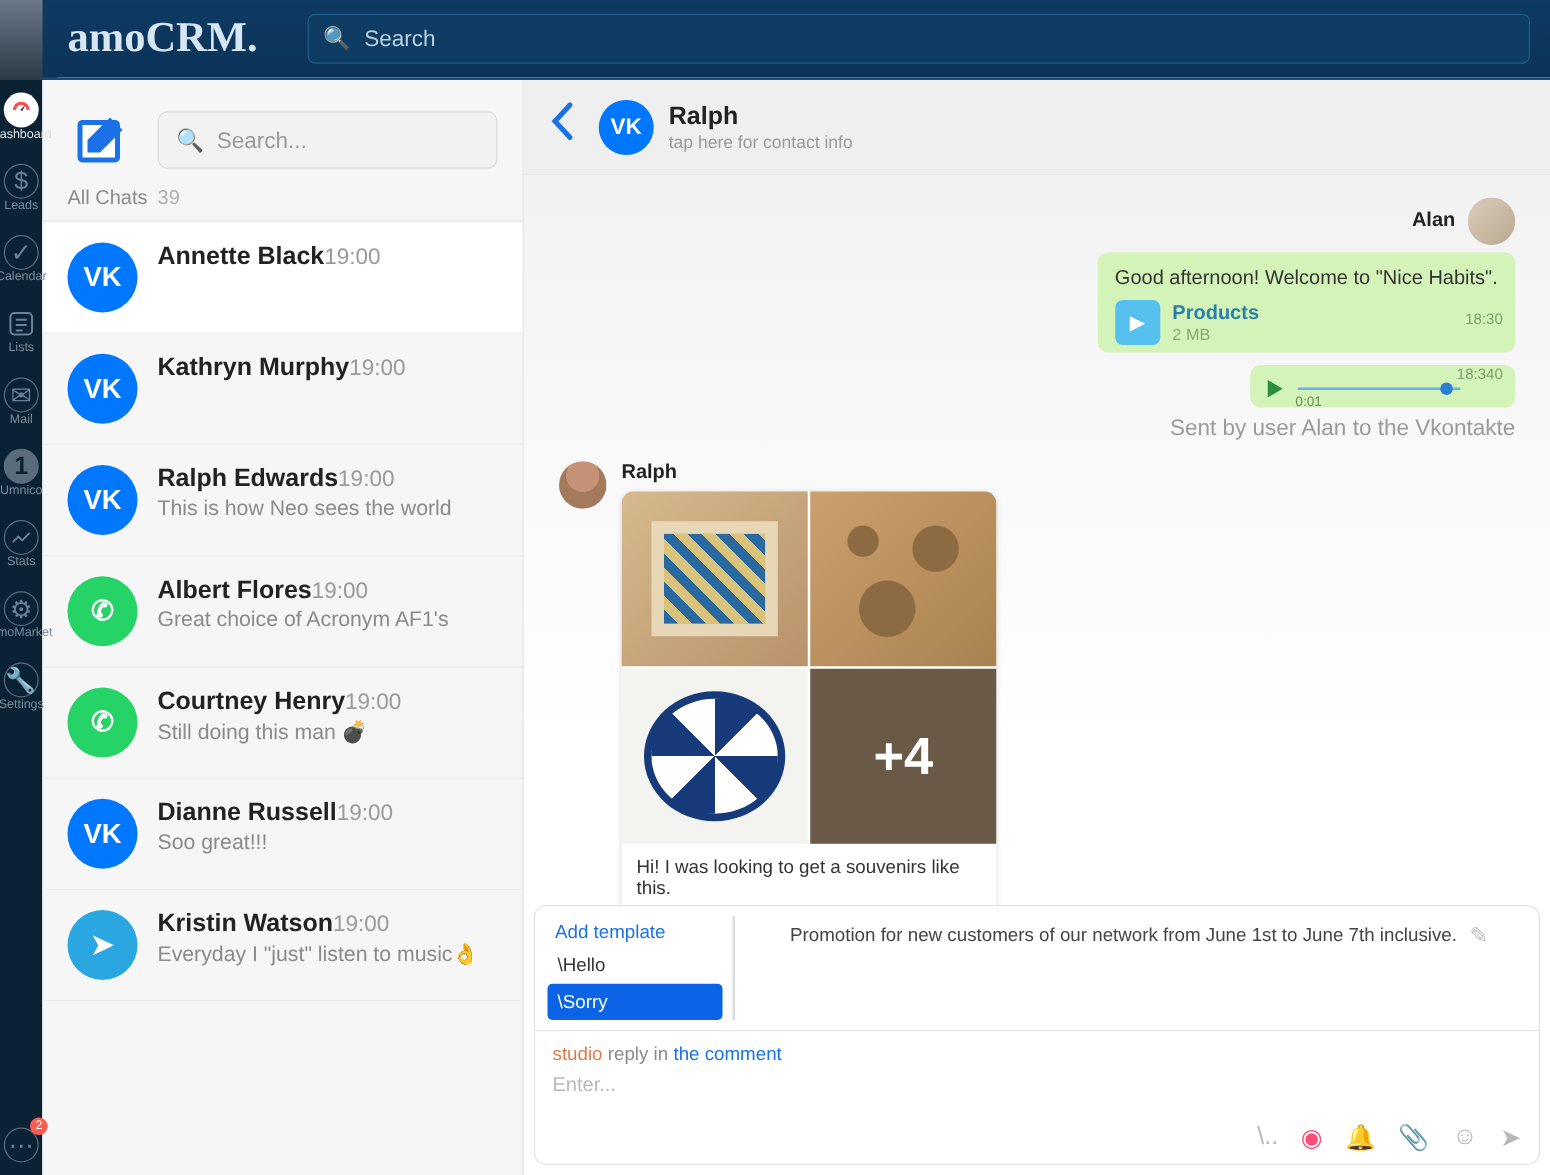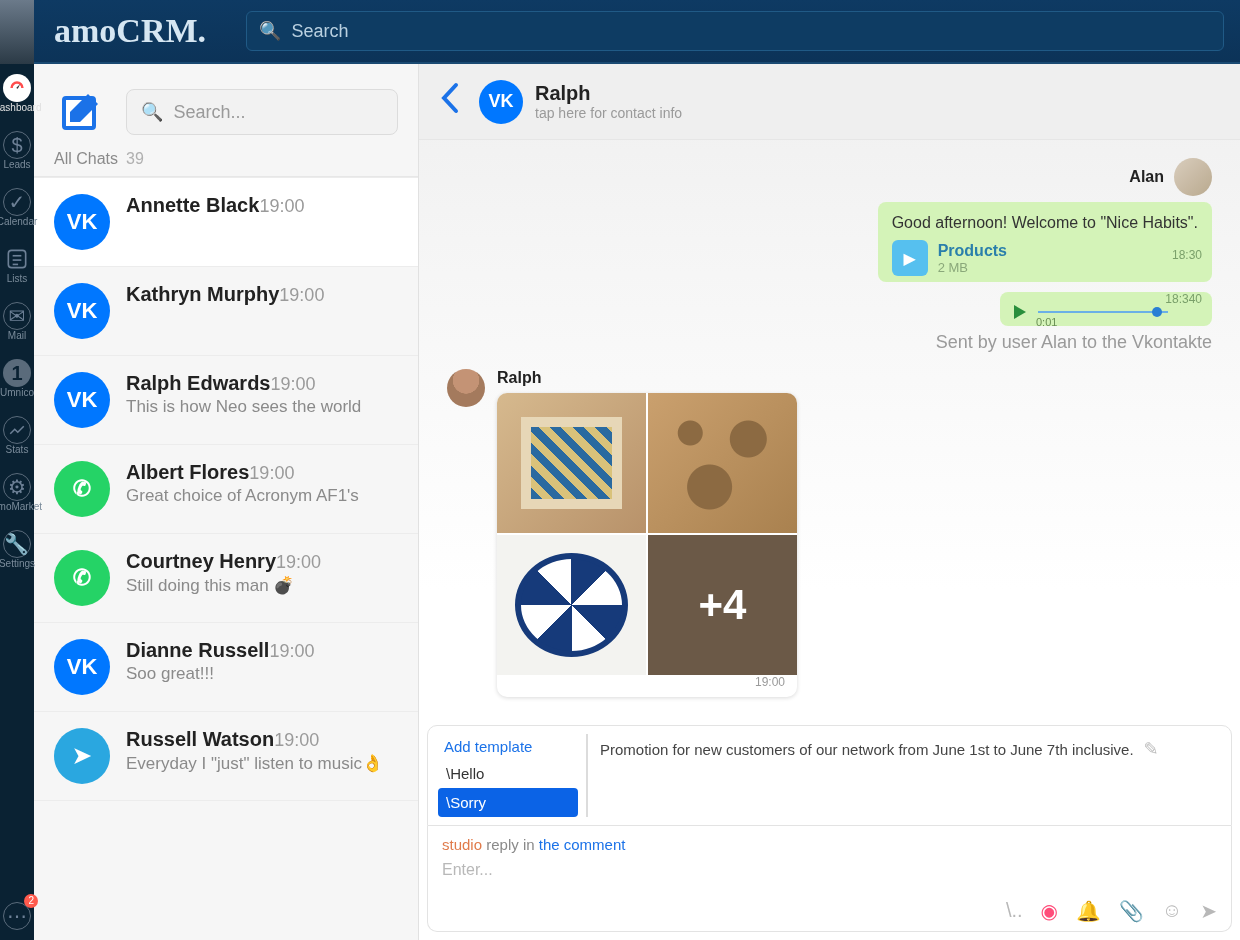--- a/index.html
+++ b/index.html
@@ -78,21 +78,21 @@
   .t1{ background:linear-gradient(135deg,#d6b98e,#b8926a);}
   .t1::after{content:"";position:absolute;left:24px;top:24px;right:24px;bottom:24px;border:10px solid #e7d7b7;background:repeating-linear-gradient(45deg,#2a6aa0 0 8px,#d9c27a 8px 16px);}
   .t2{ background:linear-gradient(135deg,#caa06e,#a9814f);}
   .t2::after{content:"";position:absolute;inset:10px;background:radial-gradient(circle at 25% 25%,#8c6a42 12px,transparent 13px),radial-gradient(circle at 70% 30%,#8c6a42 18px,transparent 19px),radial-gradient(circle at 40% 70%,#8c6a42 22px,transparent 23px);}
   .t3{ background:#f3f3f0;}
   .t3::after{content:"";position:absolute;left:18px;top:18px;right:18px;bottom:18px;border-radius:50%;background:conic-gradient(#163a7a 0 45deg,#fff 45deg 90deg,#163a7a 90deg 135deg,#fff 135deg 180deg,#163a7a 180deg 225deg,#fff 225deg 270deg,#163a7a 270deg 315deg,#fff 315deg 360deg);border:6px solid #163a7a;}
   .t4{ background:#6b5947; display:flex;align-items:center;justify-content:center;color:#fff;font-size:42px;font-weight:700; filter:blur(0);}
   .cardtext{ padding:10px 12px 4px; font-size:15px; color:#333;}
   .cardtime{ text-align:right; padding:0 12px 8px; font-size:12px; color:#9a9a9a;}
   
-  .templates { margin:0 8px 0; background:#fff; border:1px solid #e3e3e3; border-radius:10px 10px 0 0; padding:8px 10px; display:flex; align-items:flex-start;}
+  .templates { margin:0 8px 0; background:#fff; border:1px solid #e3e3e3; border-radius:10px 10px 0 0; padding:8px 10px; display:flex; align-items:flex-start;gap:32px;}
   .tplcol{ width:150px; border-right:2px solid #dcdcdc; padding-right:8px; display:flex; flex-direction:column; font-size:15px;}
   .tplcol .add{ color:#1b72e8; padding:4px 6px;}
   .tplcol .item{ padding:6px 8px; color:#333;}
   .tplcol .item.sel{ background:#0b63e6; color:#fff; border-radius:4px;}
   .tplbody{ flex:1; padding:4px 12px; color:#444; font-size:15px; display:flex; align-items:center;}
   .pencil{ color:#bdbdbd; font-size:18px; margin-left:10px;}
   .composer{ margin:0 8px 8px; border:1px solid #e3e3e3; border-top:none; border-radius:0 0 10px 10px; padding:10px 14px 8px; background:#fff;}
   .repline{ font-size:15px; margin-bottom:8px;}
   .repline .studio{ color:#e07b4b;}
   .repline .rep{ color:#8a8a8a;}
@@ -251,21 +251,21 @@
                   <span class="name">Dianne Russell</span>
                   <span class="time">19:00</span>
                 </div>
                 <div class="preview">Soo great!!!</div>
               </div>
             </div>
             <div class="row">
               <div class="ava tg">➤</div>
               <div class="rowmain">
                 <div class="rowhead">
-                  <span class="name">Russell Watson</span>
+                  <span class="name">Kristin Watson</span>
                   <span class="time">19:00</span>
                 </div>
                 <div class="preview">Everyday I "just" listen to music👌</div>
               </div>
             </div>
           </div>
       </div>
 
       <div class="chat">
         <div class="chathead">
@@ -311,20 +311,21 @@
             <div class="iava"></div>
             <div class="incol">
               <div class="iname">Ralph</div>
               <div class="card">
                 <div class="grid">
                   <div class="tile t1"></div>
                   <div class="tile t2"></div>
                   <div class="tile t3"></div>
                   <div class="tile t4">+4</div>
                 </div>
+                <div class="cardtext">Hi! I was looking to get a souvenirs like this.</div>
                 <div class="cardtime">19:00</div>
               </div>
 
             </div>
           </div>
         </div>
 
         <div class="templates">
           <div class="tplcol">
             <div class="add">Add template</div>

